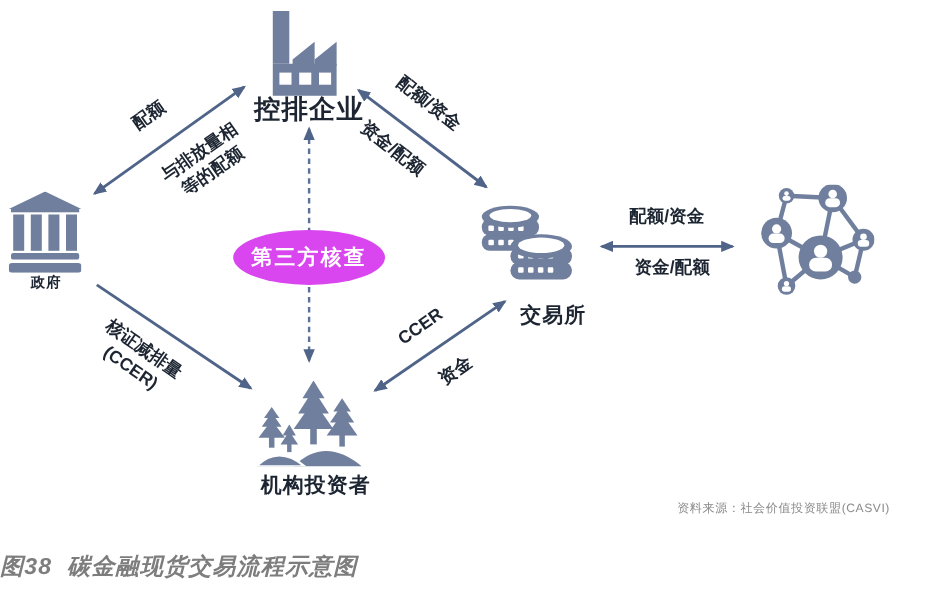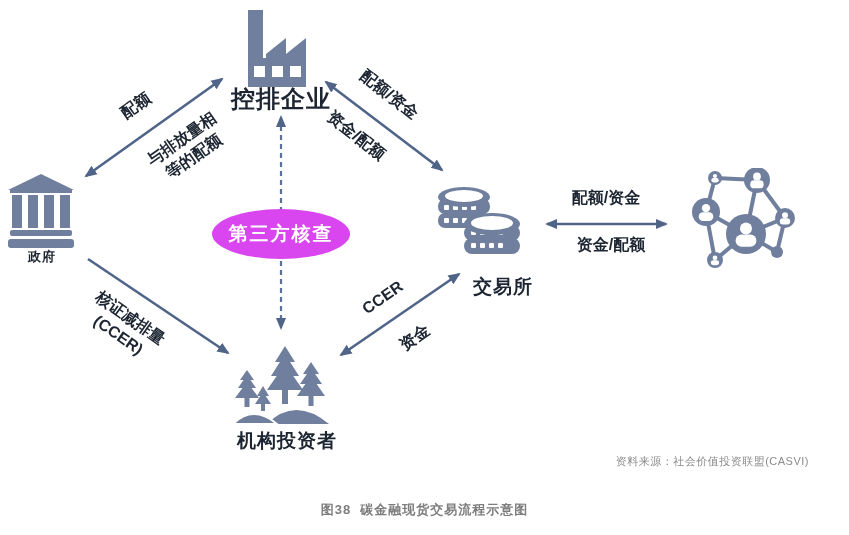--- a/index.html
+++ b/index.html
@@ -8,22 +8,22 @@
   .overlay{position:absolute;left:0;top:0;z-index:1;}
   .icon{position:absolute;z-index:2;}
   .node-label{position:absolute;z-index:3;transform:translate(-50%,0);font-size:24px;font-weight:600;
     color:#1c2531;white-space:nowrap;letter-spacing:1px;}
   .edge-label{position:absolute;z-index:3;transform:translate(-50%,-50%) rotate(var(--r,0deg));
     font-size:16px;font-weight:600;color:#1c2531;white-space:pre-line;text-align:center;line-height:1.3;}
   .verifier{position:absolute;z-index:2;left:212px;top:209px;width:138px;height:50px;background:#d946ef;
     border-radius:50%;display:flex;align-items:center;justify-content:center;}
   .verifier span{color:#ffffff;font-size:19px;font-weight:700;letter-spacing:2px;}
   .source-note{position:absolute;z-index:3;right:40px;top:454px;font-size:11px;color:#8b8b8b;letter-spacing:.5px;}
-  .figure-caption{position:absolute;z-index:3;left:0;top:501px;width:100%;text-align:center;
-    font-size:13px;font-weight:700;color:#7d7d7d;white-space:pre;letter-spacing:1px;}
+  .figure-caption{position:absolute;z-index:3;left:0;top:501px;width:100%;text-align:left;
+    font-size:21px;font-weight:700;color:#7d7d7d;white-space:pre;letter-spacing:1px;font-style:italic;}
 </style>
 </head>
 <body>
 
 <div class="canvas">
 
   <svg class="overlay" width="849" height="535" viewBox="0 0 849 535">
     <defs>
       <marker id="ah" viewBox="0 0 10 10" refX="8" refY="5" markerUnits="userSpaceOnUse" markerWidth="13" markerHeight="13" orient="auto-start-reverse">
         <path d="M0,1 L9.5,5 L0,9 Z" fill="#4f6488"></path>

